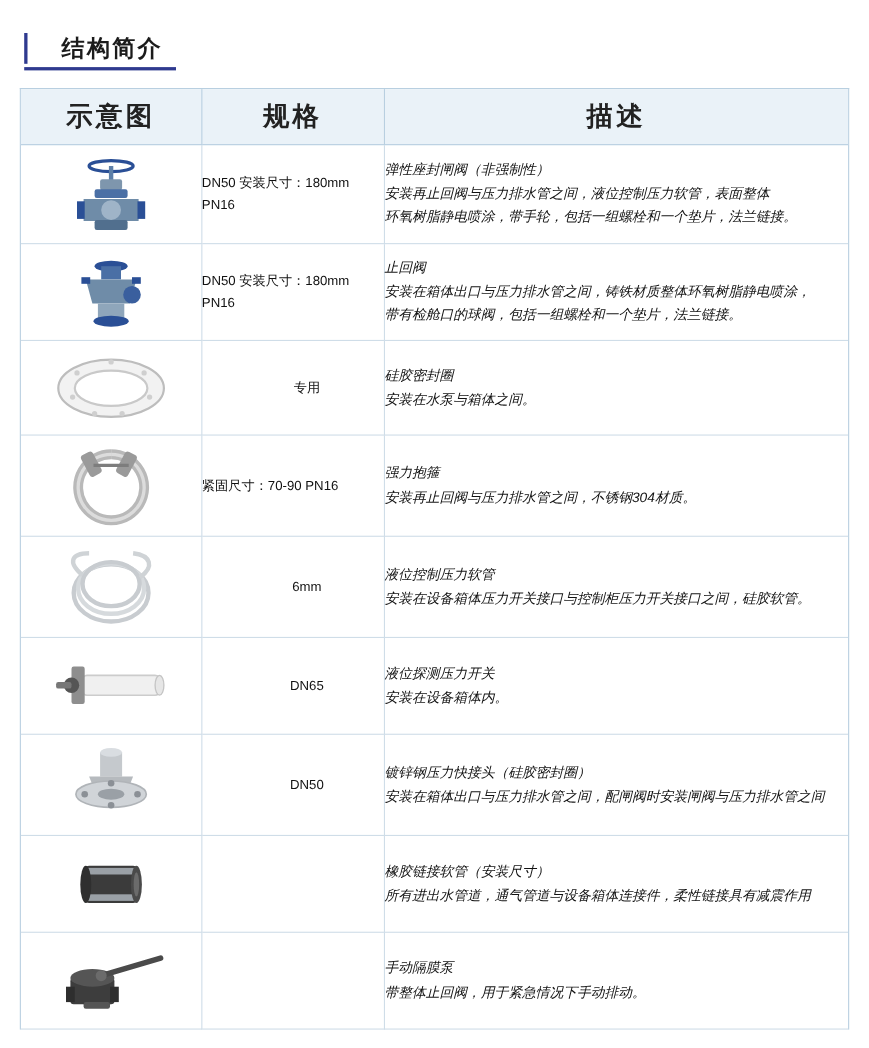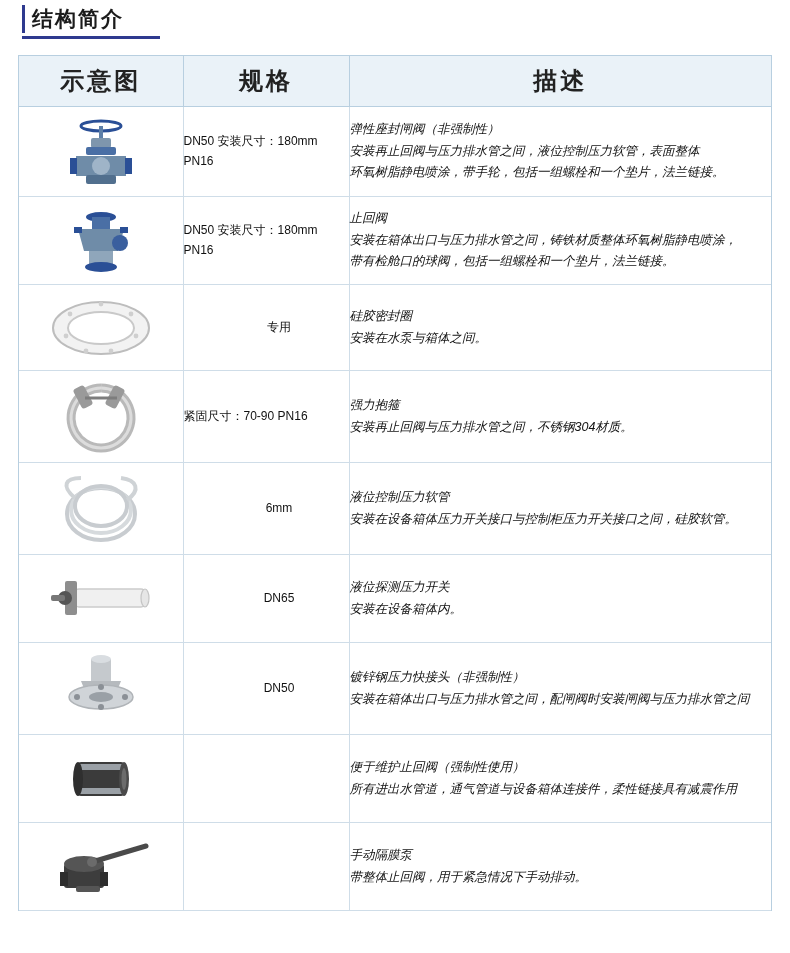--- a/index.html
+++ b/index.html
@@ -15,22 +15,23 @@
     overflow: hidden;
   }
   .page {
     position: relative;
     width: 790px;
     height: 953px;
   }
   
   .title-bar {
     position: relative;
-    margin: 3px 0 0 22px;
+    margin: 28px 0 0 22px;
     display: inline-block;
+    padding-left: 24px;
   }
   .title-bar .title-text {
     position: relative;
     display: inline-block;
     font-size: 21px;
     font-weight: bold;
     color: #1b1b1b;
     letter-spacing: 2px;
     padding: 2px 12px 6px 10px;
     z-index: 2;
@@ -302,41 +303,41 @@
                 <circle cx="74" cy="44" r="3" fill="#8b9096"></circle>
                 <circle cx="50" cy="34" r="3" fill="#8b9096"></circle>
                 <circle cx="50" cy="54" r="3" fill="#8b9096"></circle>
               </svg>
             </div>
           </td>
           <td class="cell-spec center">
             <span class="line">DN50</span>
           </td>
           <td class="cell-desc">
-            <span class="line">镀锌钢压力快接头（非强制性）</span>
+            <span class="line">镀锌钢压力快接头（硅胶密封圈）</span>
             <span class="line">安装在箱体出口与压力排水管之间，配闸阀时安装闸阀与压力排水管之间</span>
           </td>
         </tr>
 
         <tr style="height:88px">
           <td class="cell-img">
             <div class="img-holder">
               <svg width="90" height="62" viewBox="0 0 90 62">
                 <rect x="22" y="14" width="46" height="34" rx="3" fill="#3b3b3b"></rect>
                 <rect x="22" y="16" width="46" height="6" fill="#9aa0a6"></rect>
                 <rect x="22" y="40" width="46" height="6" fill="#9aa0a6"></rect>
                 <ellipse cx="22" cy="31" rx="5" ry="17" fill="#2f2f2f"></ellipse>
                 <ellipse cx="68" cy="31" rx="5" ry="17" fill="#4a4a4a"></ellipse>
                 <ellipse cx="68" cy="31" rx="2.5" ry="11" fill="#6b6b6b"></ellipse>
               </svg>
             </div>
           </td>
           <td class="cell-spec center"></td>
           <td class="cell-desc">
-            <span class="line">便于维护止回阀（强制性使用）</span>
+            <span class="line">橡胶链接软管（安装尺寸）</span>
             <span class="line">所有进出水管道，通气管道与设备箱体连接件，柔性链接具有减震作用</span>
           </td>
         </tr>
 
         <tr style="height:88px">
           <td class="cell-img">
             <div class="img-holder">
               <svg width="110" height="62" viewBox="0 0 110 62">
                 <rect x="18" y="28" width="40" height="24" rx="3" fill="#3d3d3d"></rect>
                 <ellipse cx="38" cy="28" rx="20" ry="8" fill="#555"></ellipse>

